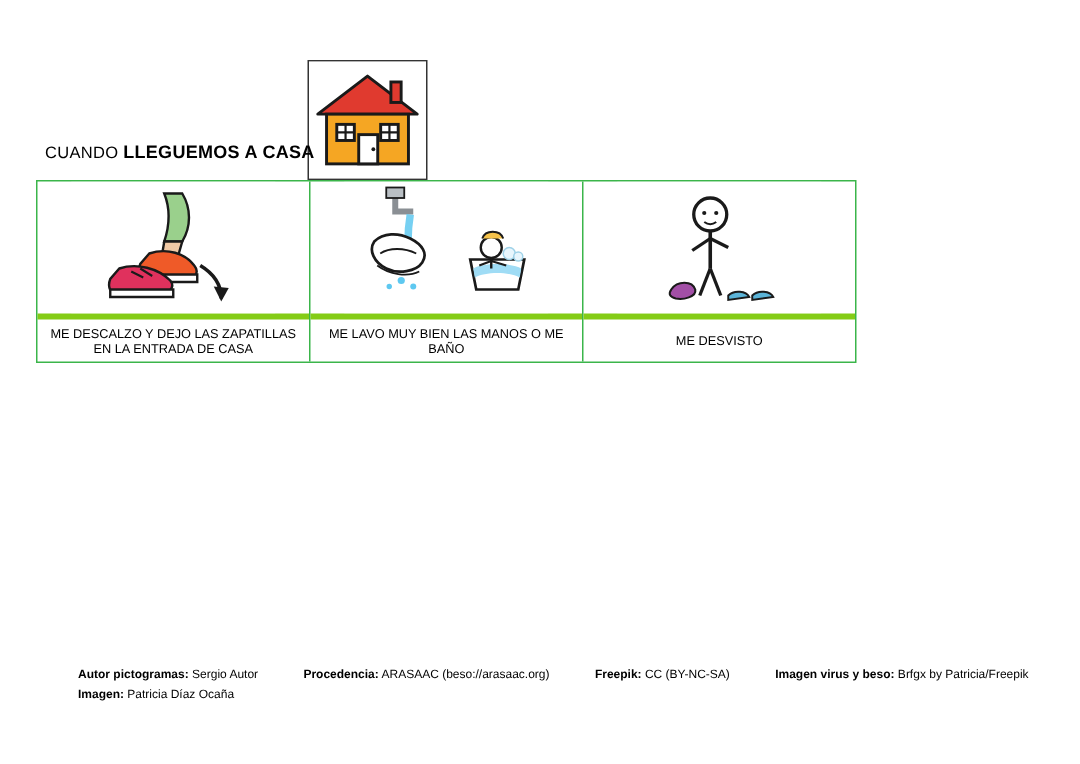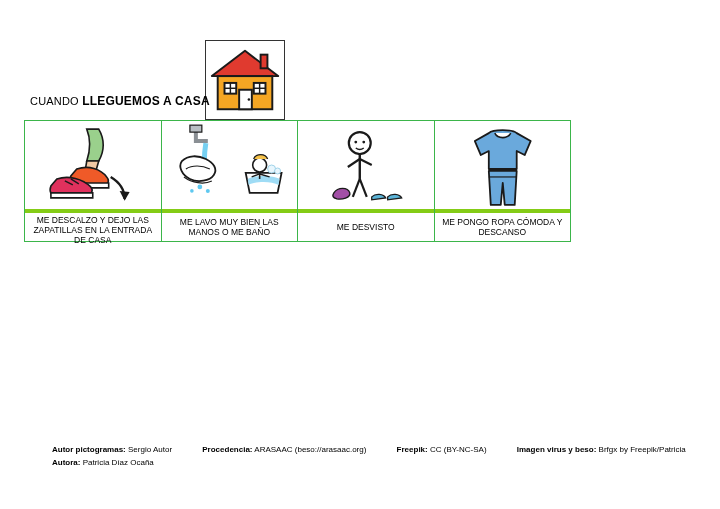--- a/index.html
+++ b/index.html
@@ -229,37 +229,23 @@
 
         <path d="M36 72 C40 66 50 66 52 72 C53 77 44 79 39 78 C35 77 34 75 36 72 Z" fill="#a24fa6" stroke="#1a1a1a" stroke-width="1.4"></path>
 
         <path d="M74 76 C78 72 86 73 88 77 L74 79 Z" fill="#5bb4d8" stroke="#1a1a1a" stroke-width="1.3"></path>
         <path d="M90 76 C94 72 102 73 104 77 L90 79 Z" fill="#5bb4d8" stroke="#1a1a1a" stroke-width="1.3"></path>
       </svg>
     </div>
     <div class="cell-caption">ME DESVISTO</div>
   </div>
 
-  <div class="cell">
-    <div class="cell-art">
-      <svg viewBox="0 0 136 88">
-        <rect x="0" y="0" width="136" height="88" fill="#ffffff"></rect>
-
-        <path d="M54 12 C58 8 78 8 82 12 L96 20 L90 34 L82 30 L82 48 L54 48 L54 30 L46 34 L40 20 Z" fill="#6aa9dc" stroke="#1a1a1a" stroke-width="1.8" stroke-linejoin="round"></path>
-        <path d="M60 12 C63 18 73 18 76 12" fill="#ffffff" stroke="#1a1a1a" stroke-width="1.6"></path>
-
-        <path d="M54 50 L82 50 L80 84 L70 84 L68 62 L66 84 L56 84 Z" fill="#6aa9dc" stroke="#1a1a1a" stroke-width="1.8" stroke-linejoin="round"></path>
-        <line x1="54" y1="56" x2="82" y2="56" stroke="#1a1a1a" stroke-width="1.2"></line>
-      </svg>
-    </div>
-    <div class="cell-caption">ME PONGO ROPA CÓMODA Y DESCANSO</div>
-  </div>
 
 </div>
 
 <div class="footer">
   <div class="footer-line">
-    <span class="b">Autor pictogramas:</span><span> Sergio Autor </span><span class="b">Procedencia:</span><span> ARASAAC (beso://arasaac.org) </span><span class="b">Freepik:</span><span> CC (BY-NC-SA) </span><span class="b">Imagen virus y beso:</span><span> Brfgx by Freepik/Patricia</span>
+    <span class="b">Autor pictogramas:</span><span> Sergio Autor </span><span class="b">Procedencia:</span><span> ARASAAC (beso://arasaac.org) </span><span class="b">Freepik:</span><span> CC (BY-NC-SA) </span><span class="b">Imagen virus y beso:</span><span> Brfgx by Patricia/Freepik</span>
   </div>
   <div class="footer-line">
-    <span class="b">Autora:</span><span> Patricia Díaz Ocaña</span>
+    <span class="b">Imagen:</span><span> Patricia Díaz Ocaña</span>
   </div>
 </div>
 
 </body></html>

